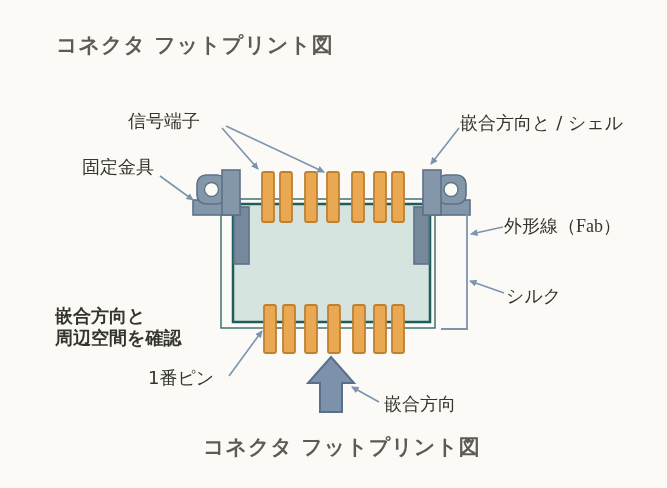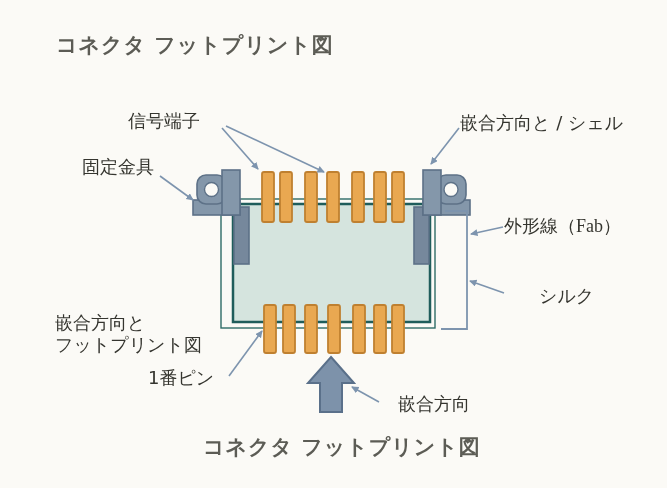--- a/index.html
+++ b/index.html
@@ -24,24 +24,24 @@
     position:absolute;
     font-size:18px;
     color:var(--label,#35352f);
     white-space:nowrap;
     line-height:22px;
   }
   .lbl.signal{left:128px;top:110px;}
   .lbl.fixing{left:82px;top:156px;}
   .lbl.shell{left:460px;top:112px;}
   .lbl.fab{left:504px;top:215px;font-family:Liberation Serif, serif;}
-  .lbl.silk{left:506px;top:285px;margin-left:33px;}
-  .lbl.note{left:55px;top:312px;}
+  .lbl.silk{left:506px;top:285px;}
+  .lbl.note{left:55px;top:305px;font-weight:bold;}
   .lbl.pin1{left:148px;top:367px;text-align:right;}
-  .lbl.mating{left:398px;top:393px;text-align:right;}
+  .lbl.mating{left:384px;top:393px;text-align:right;}
   svg.diagram{position:absolute;left:0;top:0;}
   .pin{fill:var(--pin-fill,#e9a851);stroke:var(--pin-stroke,#bf8030);stroke-width:1.8;}
   .body-rect{fill:var(--body-fill,#d5e4de);stroke:var(--body-stroke,#1f5d5b);stroke-width:2.5;}
   .silk-rect{fill:none;stroke:var(--silk-stroke,#2e6b67);stroke-width:1.4;}
   .metal{fill:var(--metal-fill,#8497aa);stroke:var(--metal-stroke,#5d7187);stroke-width:1.6;}
   .metal-dark{fill:var(--metal-dark,#76889c);stroke:var(--metal-stroke,#5d7187);stroke-width:1.6;}
   .hole{fill:var(--bg,#fbfaf6);stroke:var(--metal-stroke,#5d7187);stroke-width:1.4;}
   .thin-arrow{stroke:var(--arrow,#7d94ae);stroke-width:1.6;fill:none;}
   .dim-line{stroke:var(--arrow,#7d94ae);stroke-width:1.8;fill:none;}
   .big-arrow{fill:var(--big-arrow-fill,#7d92aa);stroke:var(--big-arrow-stroke,#5a708a);stroke-width:2;}
@@ -117,20 +117,20 @@
     <polygon class="big-arrow" points="331,357 354,383 342,383 342,412 320,412 320,383 308,383"></polygon>
   </svg>
 
   <div class="lbl fixing">固定金具</div>
   <div class="lbl signal">信号端子</div>
   <div class="lbl shell">嵌合方向と / シェル</div>
   <div class="lbl fab">外形線（Fab）</div>
   <div class="lbl silk">シルク</div>
   <div class="lbl note">
     <div>嵌合方向と</div>
-    <div>フットプリント図</div>
+    <div>周辺空間を確認</div>
   </div>
   <div class="lbl pin1">1番ピン</div>
   <div class="lbl mating">嵌合方向</div>
 
   <div class="title bottom">コネクタ フットプリント図</div>
 
 </div>
 
 </body></html>

